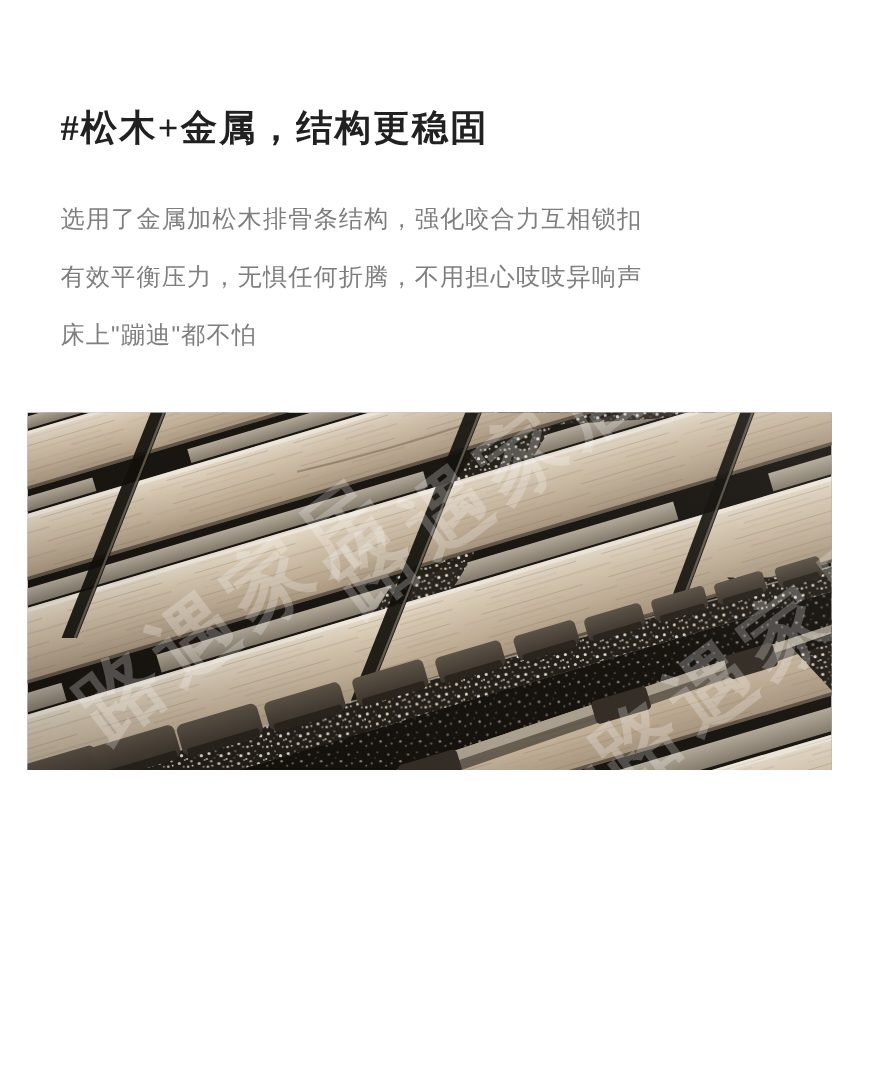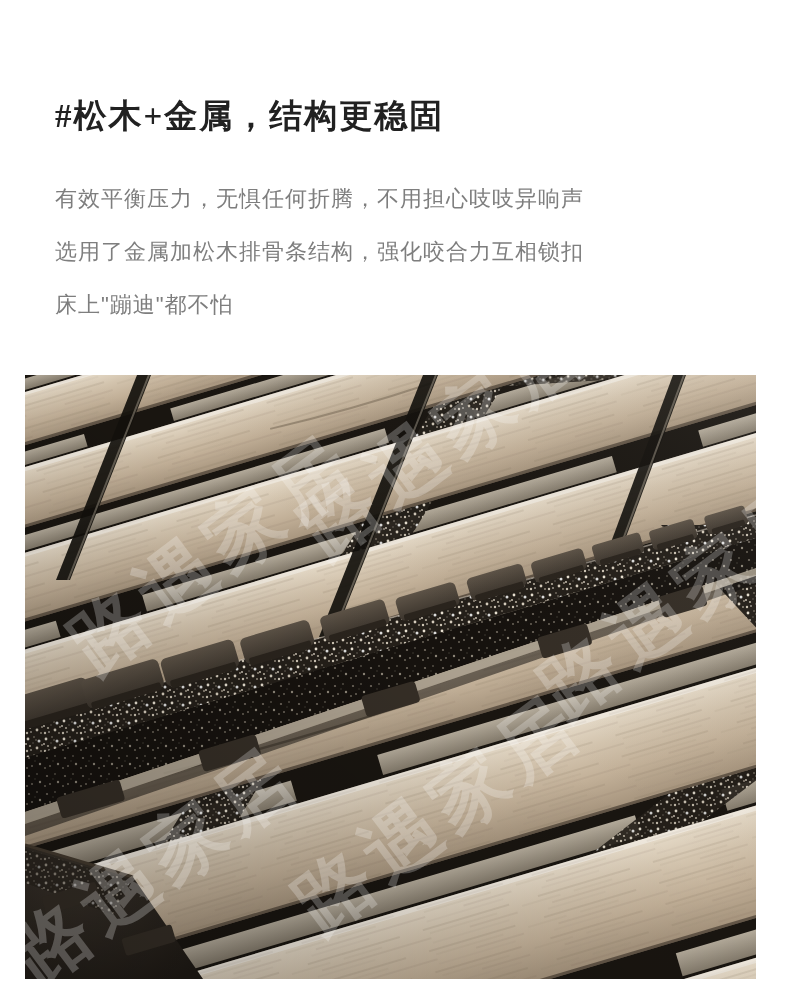--- a/index.html
+++ b/index.html
@@ -1,16 +1,16 @@
 <!DOCTYPE html>
 <html><head>
 <meta charset="utf-8">
 <style>
   html,body{margin:0;padding:0;background:#ffffff;}
-  .page{position:relative;width:790px;height:985px;background:#fff;overflow:hidden;
+  .page{position:relative;width:790px;height:700px;background:#fff;overflow:hidden;
         font-family:"Liberation Sans","DejaVu Sans",sans-serif;}
   .title{position:absolute;left:55px;top:94px;margin:0;
          font-family:"Liberation Serif","DejaVu Serif",serif;
          font-weight:700;font-size:33px;color:#212121;letter-spacing:2px;white-space:nowrap;}
   .desc{position:absolute;left:55px;top:172px;}
   .desc p{margin:0;font-size:22px;line-height:53px;color:#7e7e7e;letter-spacing:1px;white-space:nowrap;}
   .photo{position:absolute;left:25px;top:375px;width:731px;height:604px;margin:0;}
   .photo svg{display:block;}
   .wrow{fill:url(#wg);}
   .hl{fill:rgba(255,255,255,0.38);}
@@ -26,22 +26,22 @@
       letter-spacing:8px;fill:#ffffff;opacity:0.24;}
 </style>
 </head>
 <body>
 
 <div class="page">
 
   <h1 class="title">#松木+金属，结构更稳固</h1>
 
   <div class="desc">
+    <p>选用了金属加松木排骨条结构，强化咬合力互相锁扣</p>
     <p>有效平衡压力，无惧任何折腾，不用担心吱吱异响声</p>
-    <p>选用了金属加松木排骨条结构，强化咬合力互相锁扣</p>
     <p>床上"蹦迪"都不怕</p>
   </div>
 
   <figure class="photo">
     <svg width="731" height="604" viewBox="0 0 731 604">
       <defs>
         <clipPath id="pc">
             <rect x="0" y="0" width="731" height="604"></rect>
           </clipPath>
         <linearGradient id="wg" x1="0" y1="0" x2="0" y2="1">

